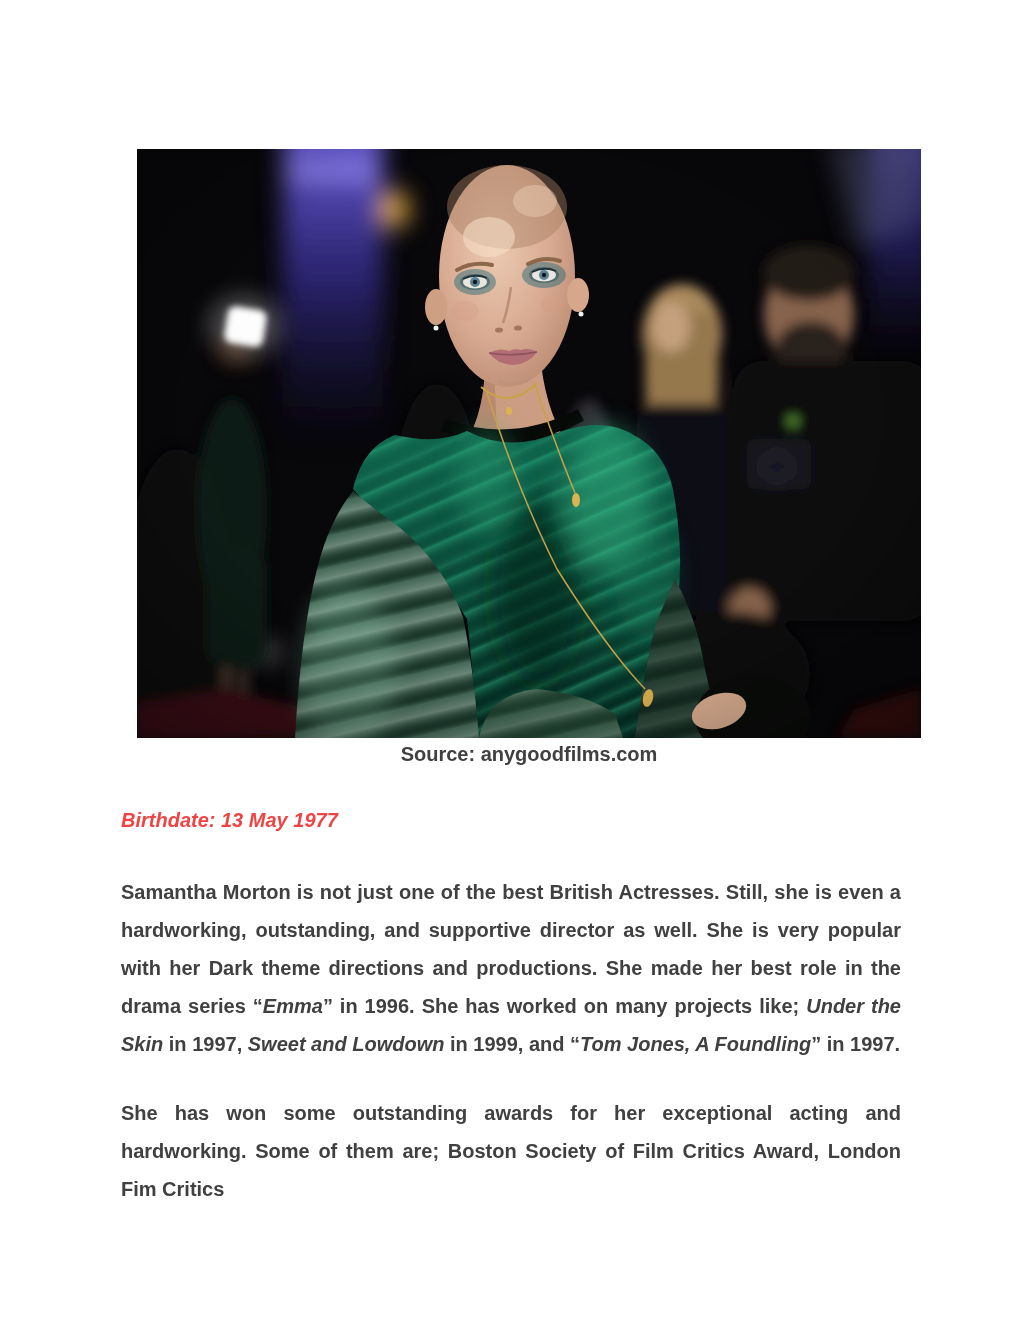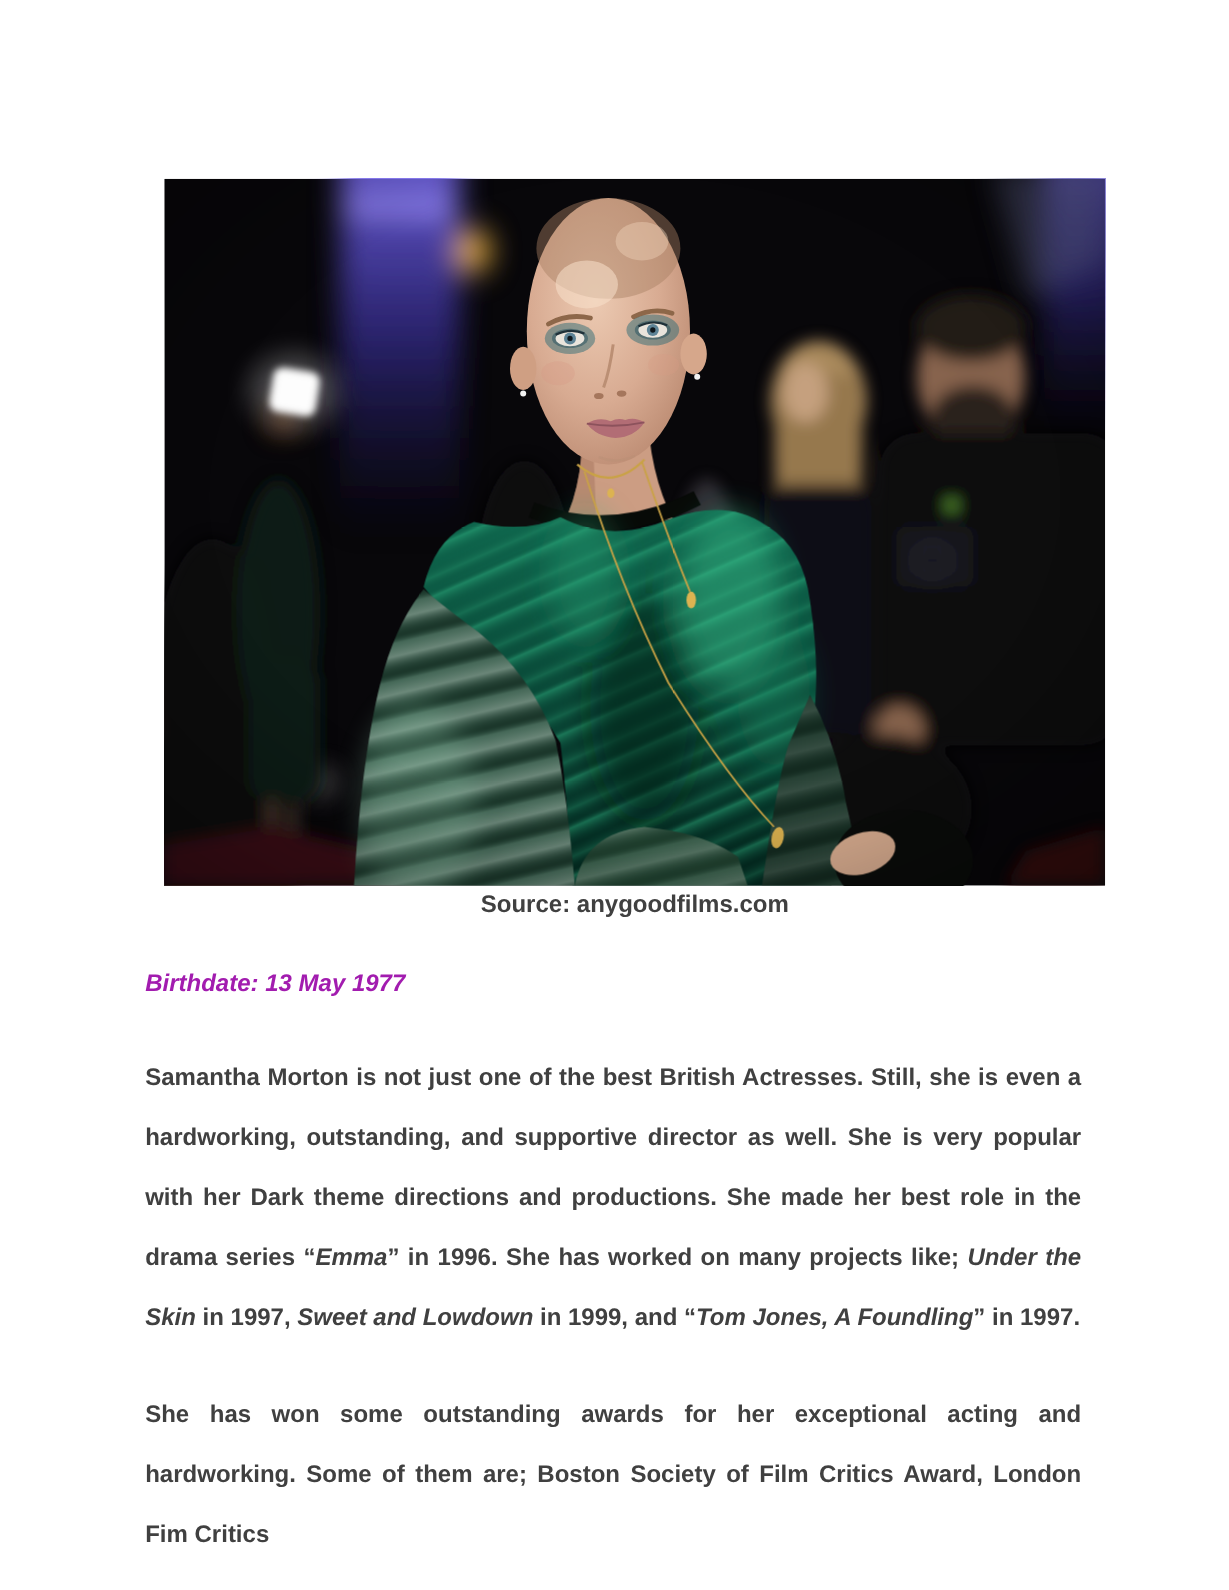--- a/index.html
+++ b/index.html
@@ -27,27 +27,27 @@
     font-weight:bold;
     line-height:24px;
     color:#404040;
   }
   .birthdate{
     margin:26px 0 0 0;
     font-size:20px;
     font-weight:bold;
     font-style:italic;
     line-height:24px;
-    color:#a21caf;
+    color:#ef4444;
   }
   .par{
     width:780px;
     font-size:20px;
     font-weight:bold;
-    line-height:50px;
+    line-height:38px;
     text-align:justify;
     color:#404040;
     margin:0;
   }
   .par-bio{margin-top:41px;}
   .par-awards{margin-top:31px;}
   .it{font-style:italic;}
 </style>
 </head>
 <body>

